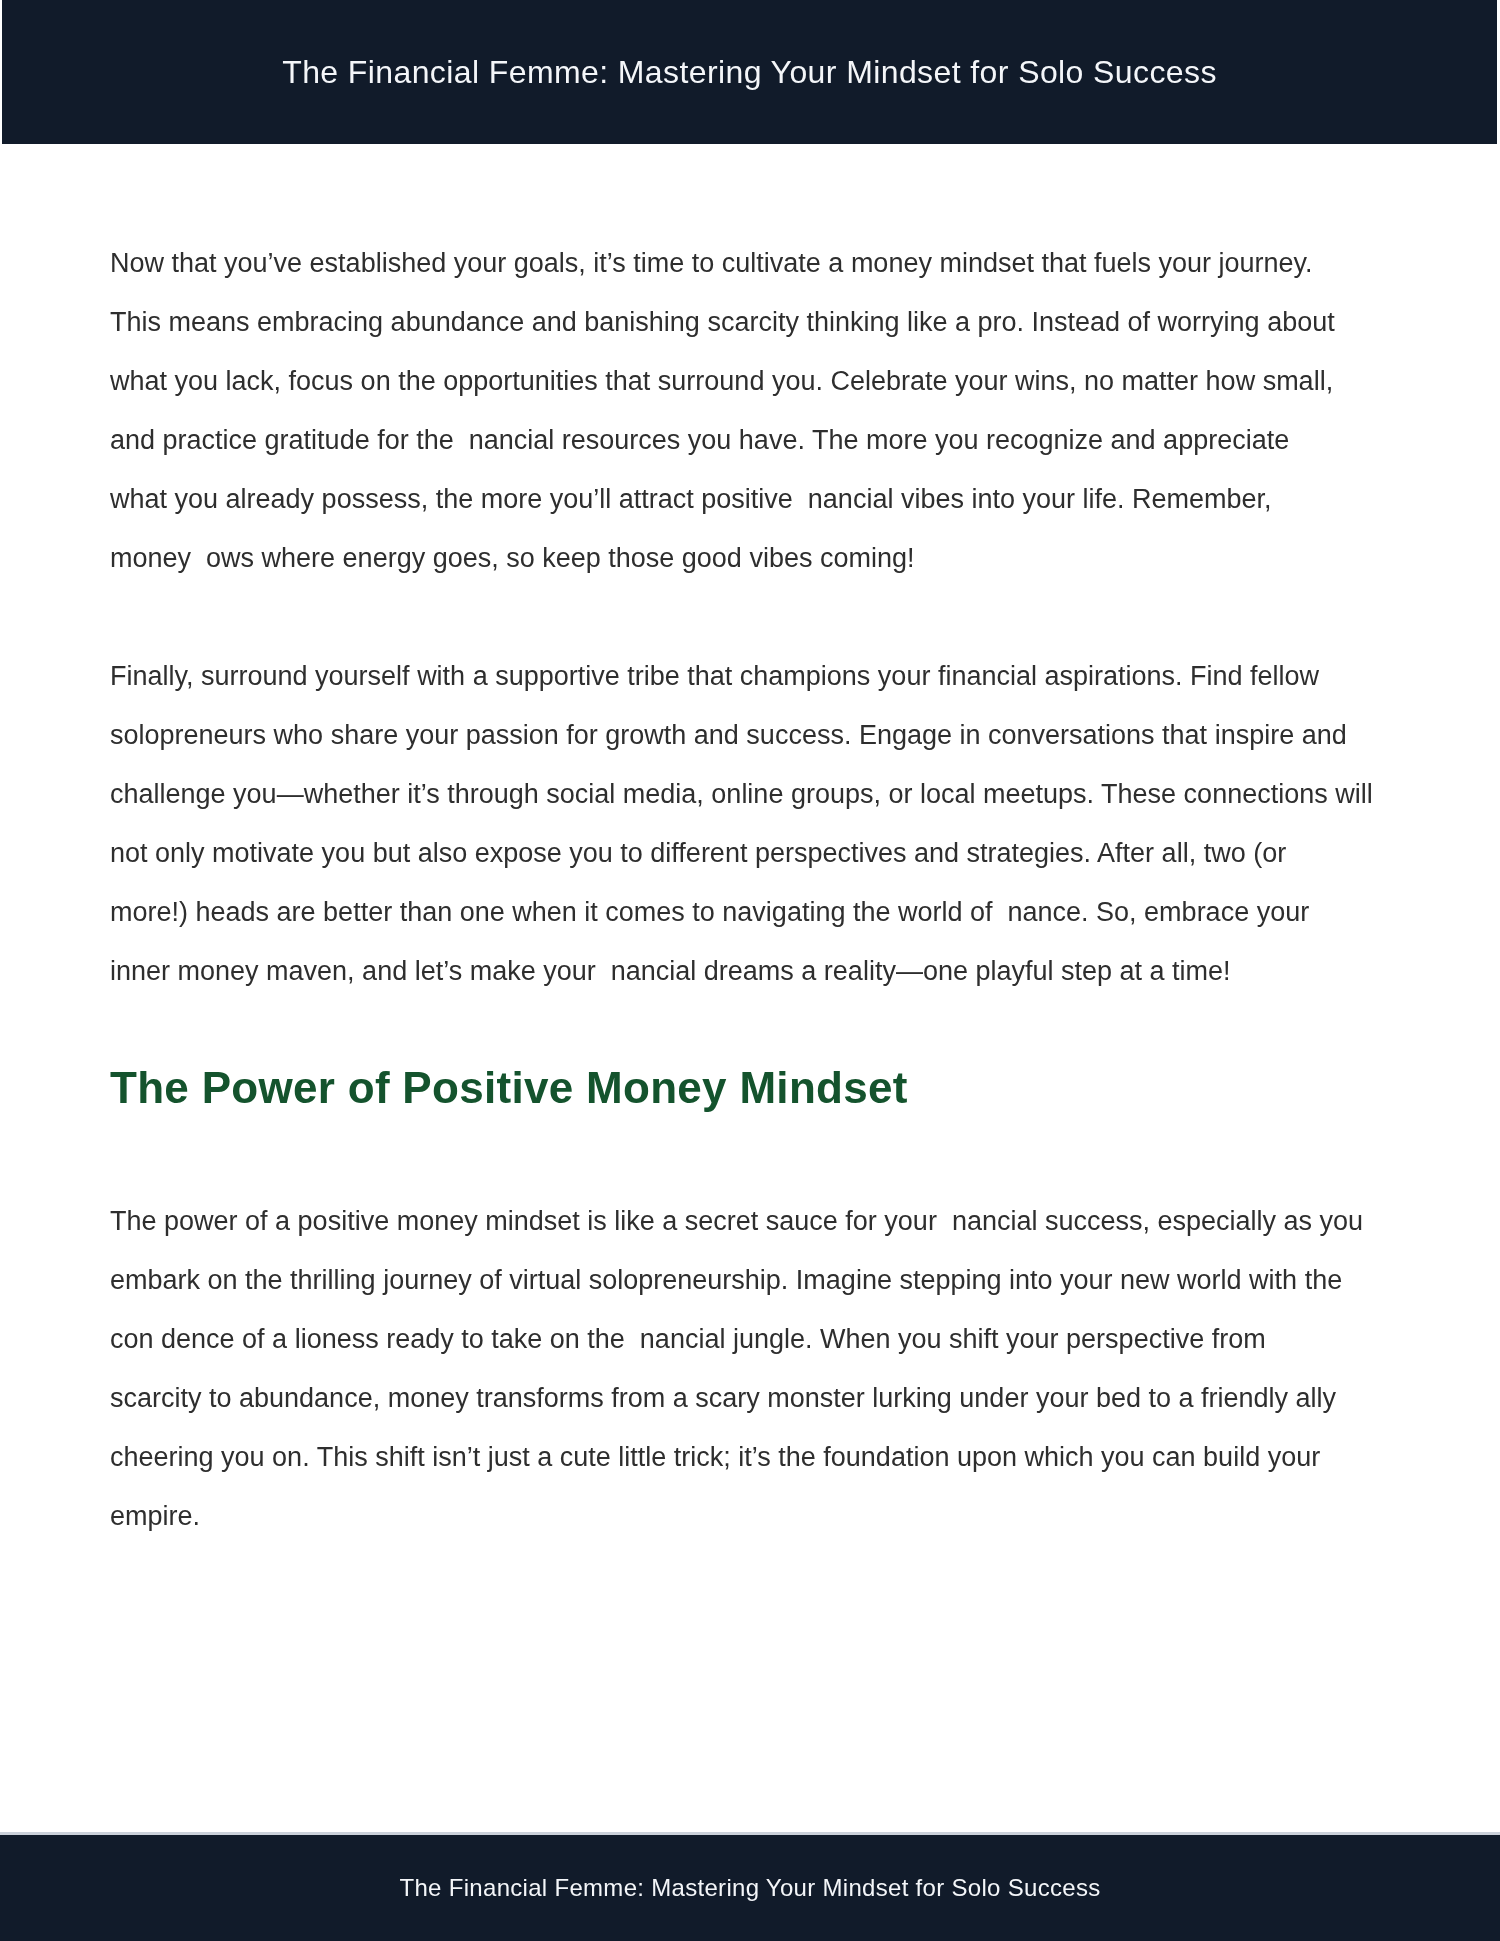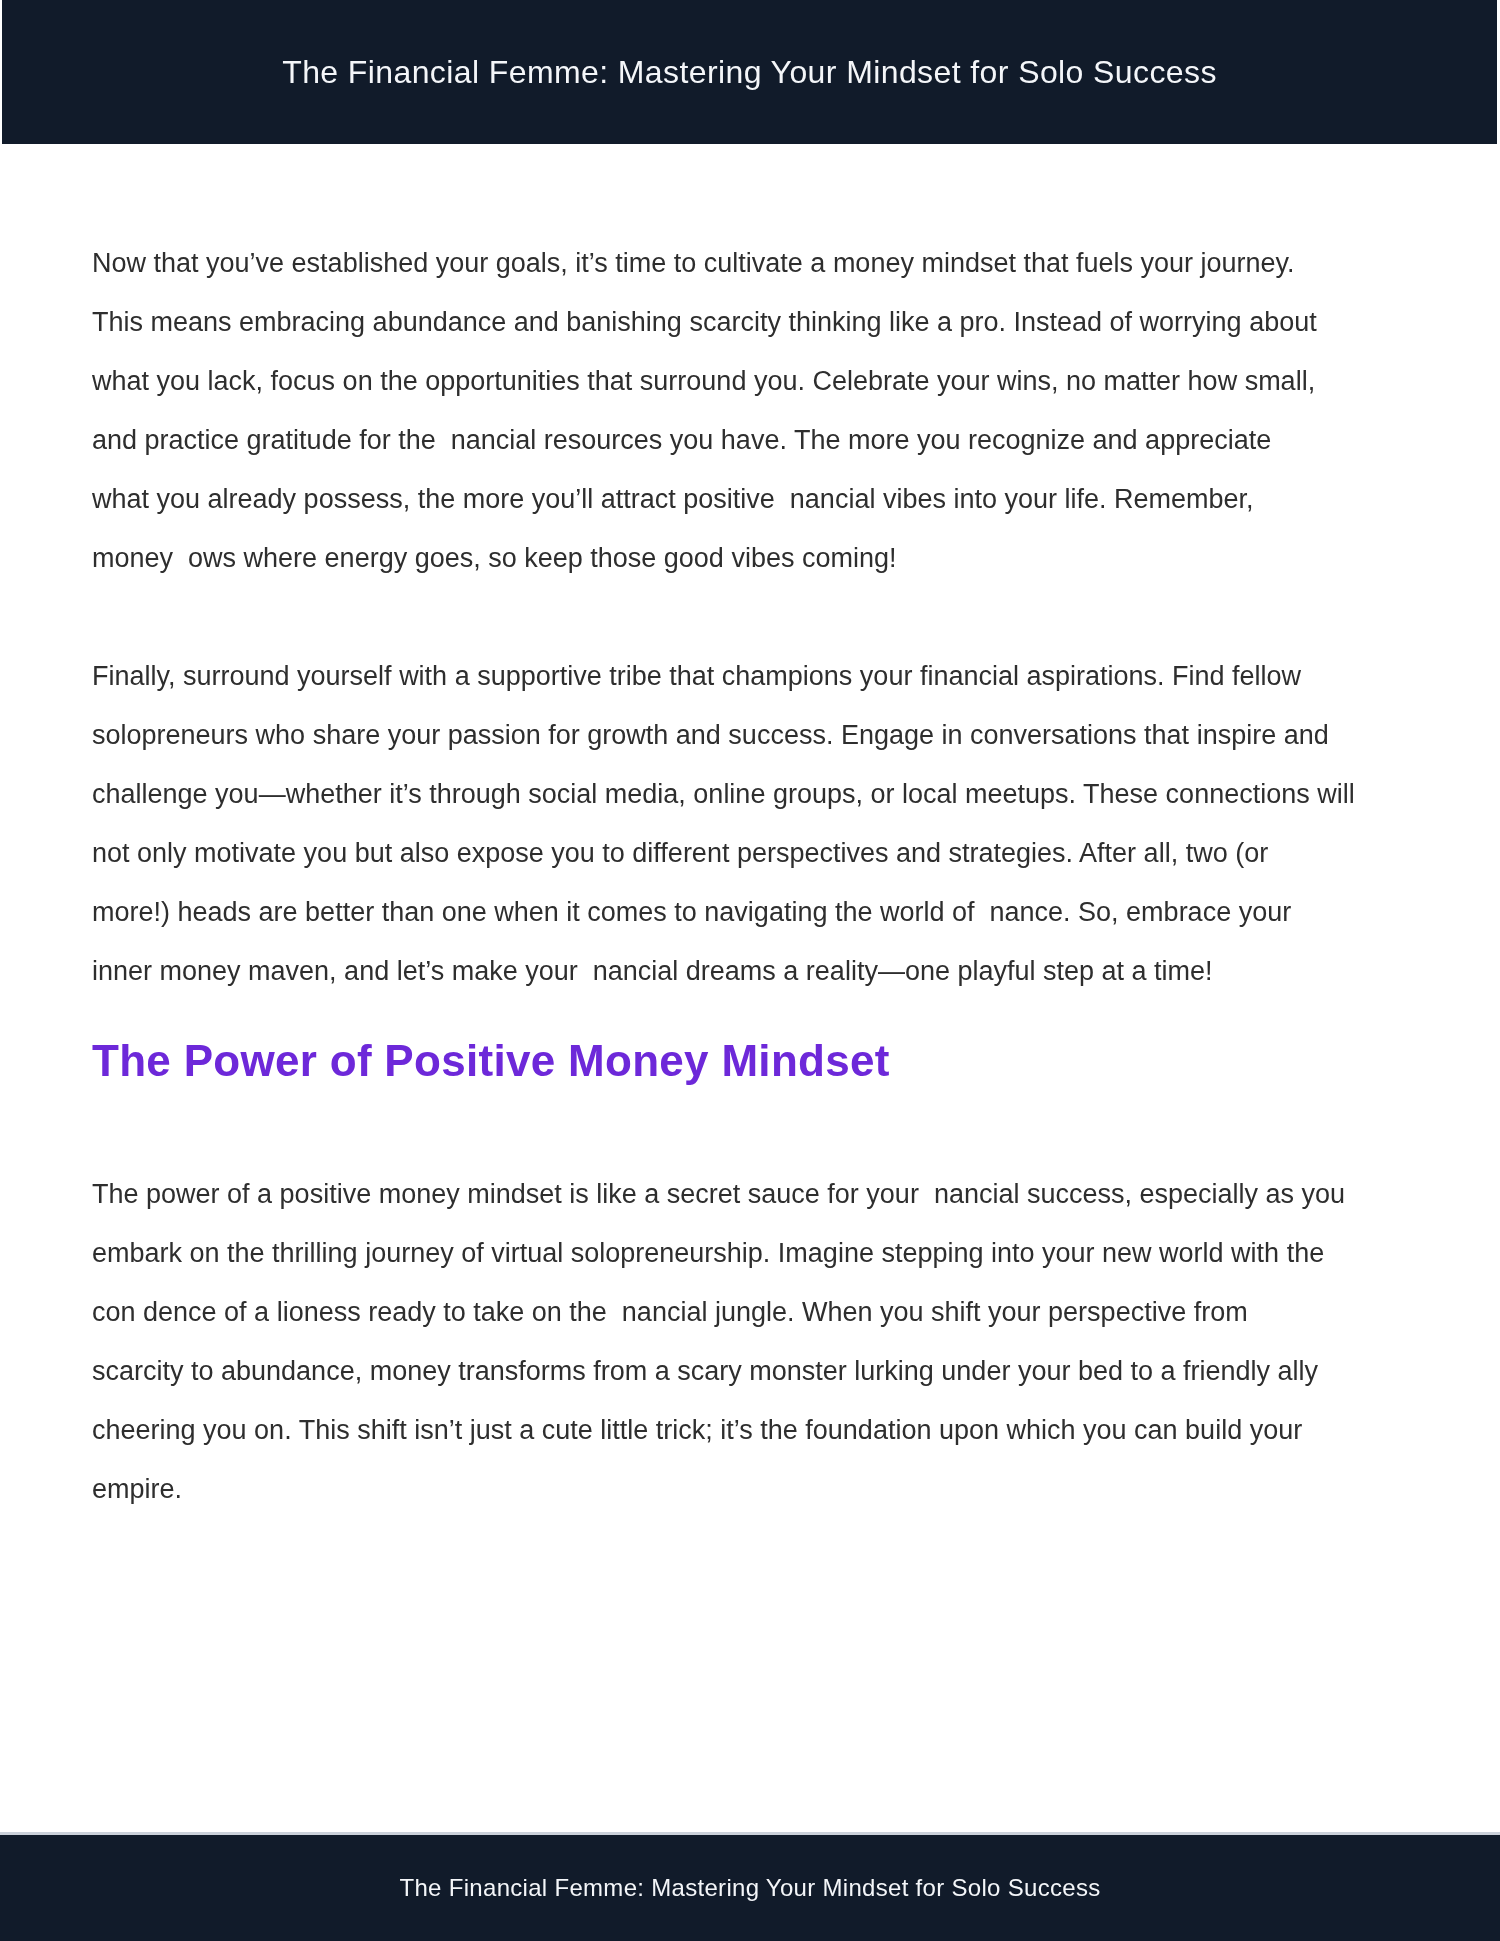--- a/index.html
+++ b/index.html
@@ -28,38 +28,38 @@
   .page-header .title {
     color: #f4f6f9;
     font-size: 32px;
     font-weight: 500;
     letter-spacing: 0.4px;
     white-space: nowrap;
   }
   .content {
     position: absolute;
     top: 144px;
-    left: 92px;
+    left: 110px;
     width: 1360px;
   }
   .body-para {
     font-size: 27px;
     line-height: 59px;
     color: #2e2e2e;
     white-space: pre-wrap;
     margin: 0;
   }
   .para-1 { margin-top: 90px; }
   .para-2 { margin-top: 59px; }
   .section-heading {
-    margin: 34px 0 78px 0;
+    margin: 61px 0 78px 0;
     font-size: 44px;
     line-height: 52px;
     font-weight: 700;
-    color: #6d28d9;
+    color: #14532d;
     letter-spacing: 0.3px;
   }
   .page-footer {
     position: absolute;
     left: 0;
     right: 0;
     bottom: 0;
     height: 109px;
     background: #111b2a;
     border-top: 3px solid #cbd1da;

